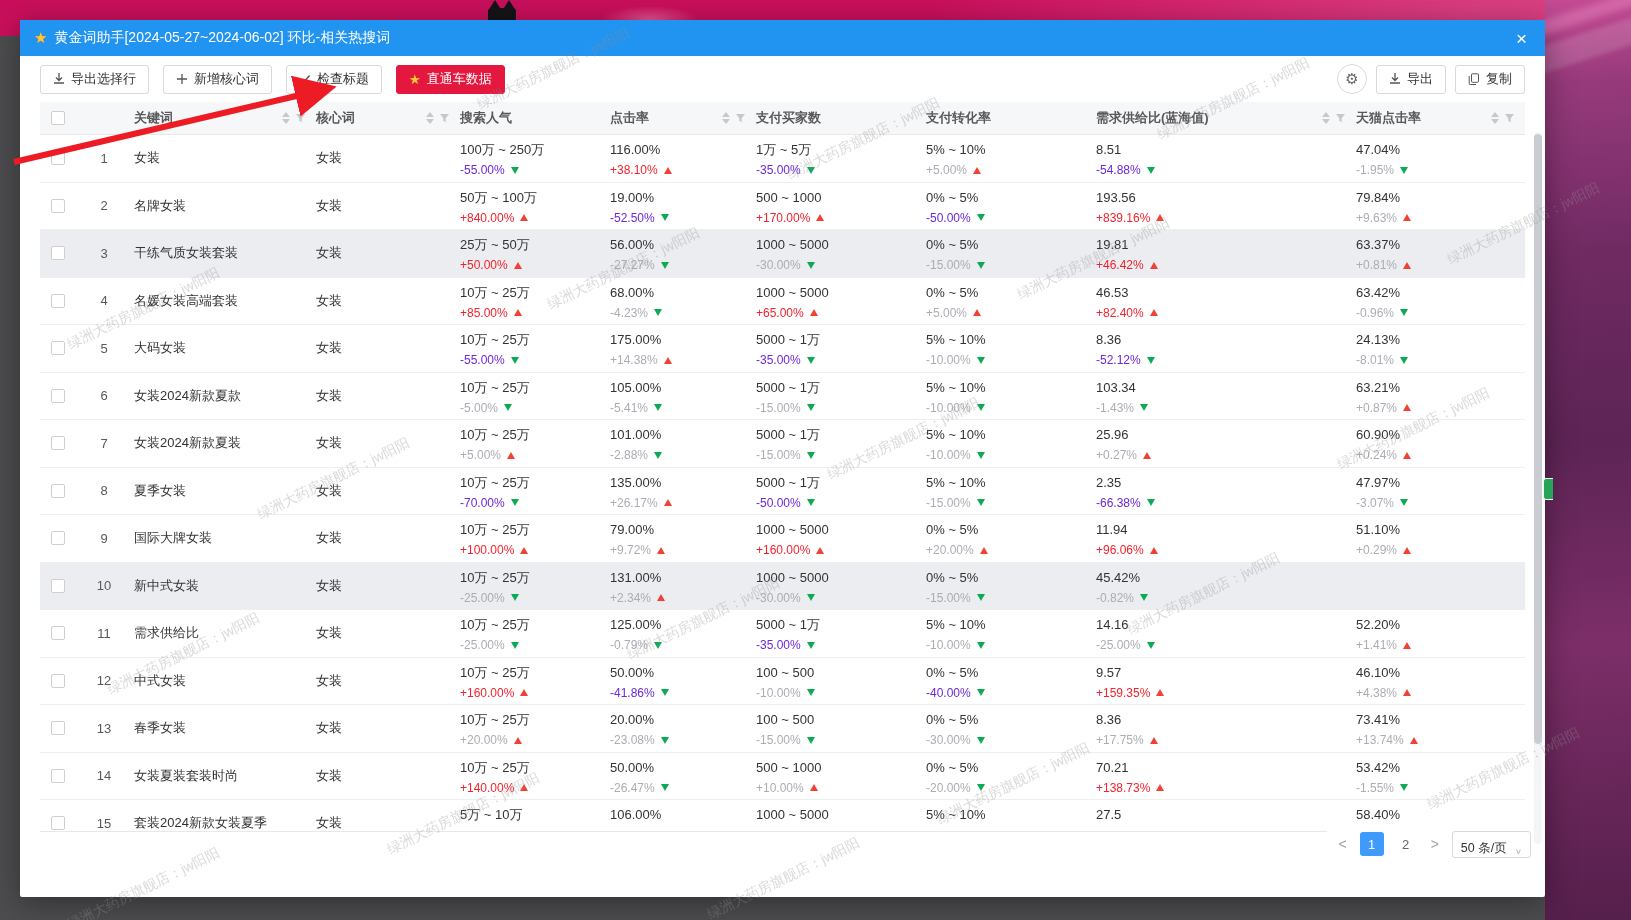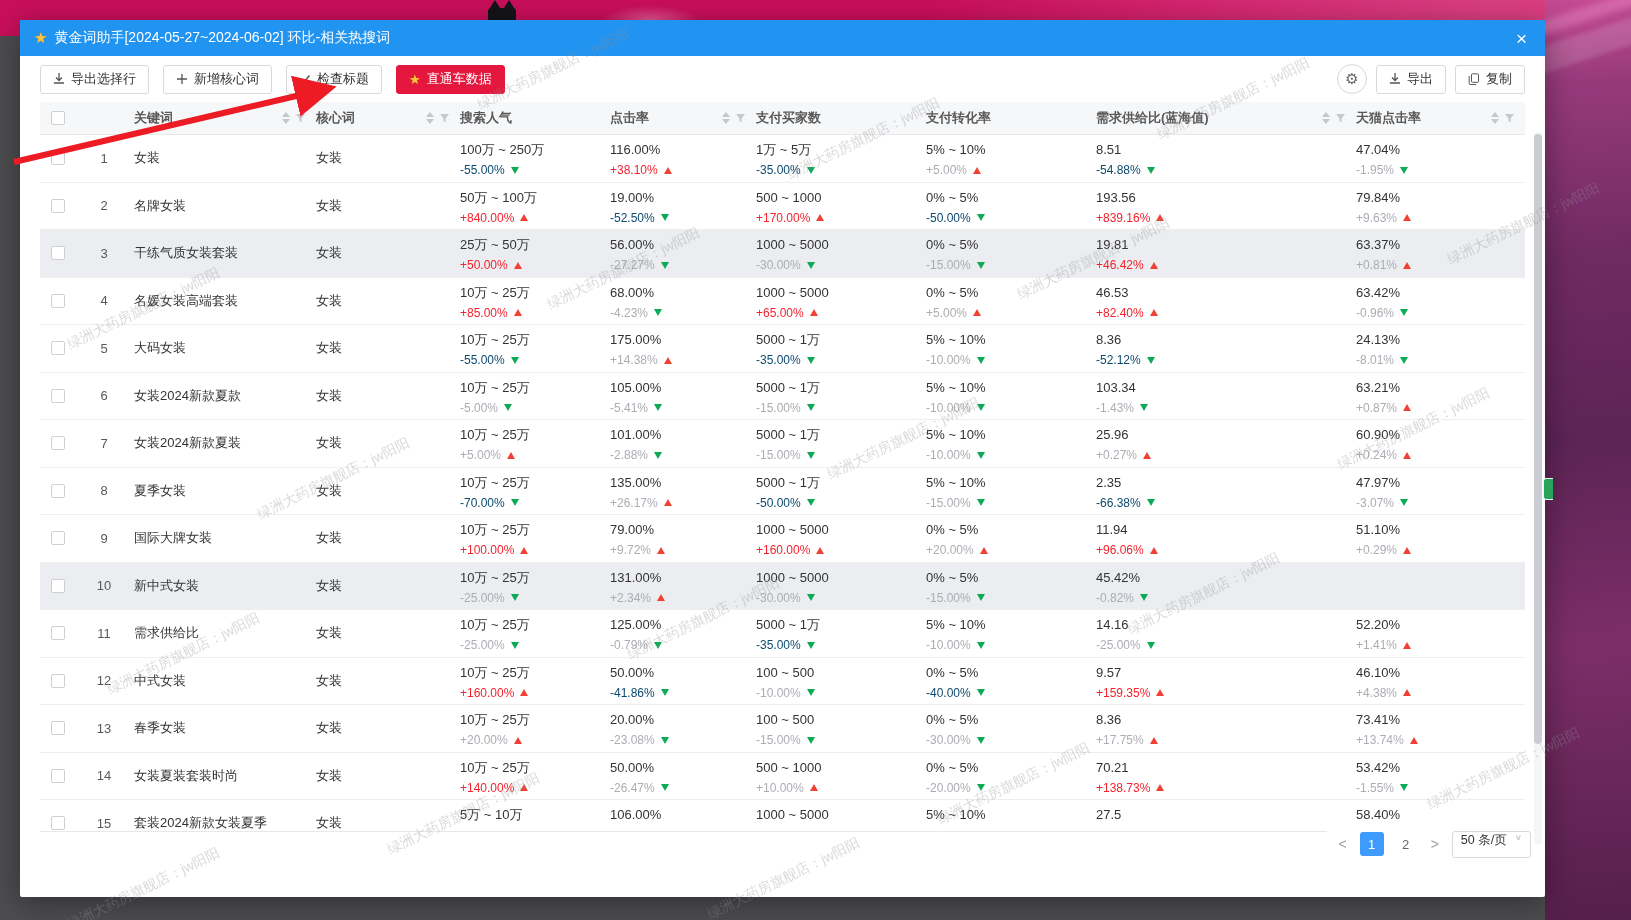--- a/index.html
+++ b/index.html
@@ -70,40 +70,40 @@
   .cell-cb { display:flex; align-items:center; padding-left:11px; }
   .tbody { height:697px; overflow:hidden; border-bottom:1px solid #e8e8e8; }
   .tr { height:47.5px; border-bottom:1px solid #eeeeef; background:#fff; }
   .tr.hl { background:#ebedf0; }
   .td { font-size:13px; color:#333; display:flex; align-items:center; padding-right:8px; }
   .td.idx { color:#595959; justify-content:center; padding-right:14px; }
   .td.metric { flex-direction:column; align-items:flex-start; justify-content:flex-start;
     padding-top:7px; }
   .mv { line-height:16px; color:#333; }
   .mc { margin-top:5px; font-size:12px; display:flex; align-items:center; gap:6px; }
-  .t-red { color:#f5222d; } .t-green { color:#0c4a6e; } .t-gray { color:#aaadb3; }
+  .t-red { color:#f5222d; } .t-green { color:#6d28d9; } .t-gray { color:#aaadb3; }
   .ar { width:0; height:0; border-left:4px solid transparent; border-right:4px solid transparent; }
   .ar.up { border-bottom:7px solid #f04134; }
   .ar.down { border-top:7px solid #0caa55; }
 
   
   .vscroll { position:absolute; right:3px; top:112px; width:8px; height:712px;
     background:#f4f5f7; border-radius:4px; }
   .vscroll .thumb { position:absolute; top:2px; left:0; width:8px; height:610px;
     background:#c9ccd2; border-radius:4px; cursor:grab; }
 
   
   .pagination { position:absolute; right:14px; top:806px; height:36px; display:flex;
     align-items:center; gap:10px; font-size:13px; color:#666; background:#fff; padding-left:8px; }
   .pg-arrow { color:#9aa0a6; cursor:pointer; font-size:14px; padding:0 3px; }
   .pg-num { min-width:24px; height:24px; display:flex; align-items:center; justify-content:center;
     border-radius:3px; cursor:pointer; }
   .pg-num.active { background:#3e9bfc; color:#fff; }
   .page-size { height:27px; border:1px solid #d9d9d9; border-radius:3px; display:flex;
-    align-items:flex-start; gap:8px; padding:0 8px; font-size:12.5px; color:#333; cursor:pointer; }
+    align-items:flex-end; gap:8px; padding:0 8px; font-size:12.5px; color:#333; cursor:pointer; }
   .page-size .chev { color:#b8bcc2; font-size:10px; transform:scaleY(.8); }
 
   
   .anno { position:absolute; left:0; top:0; width:1631px; height:920px; pointer-events:none; z-index:6; }
 
   
   .wm { position:absolute; font-size:14px; color:rgba(145,145,150,.35); transform:rotate(-26deg);
     white-space:nowrap; pointer-events:none; z-index:4; }
 </style>
 </head>

